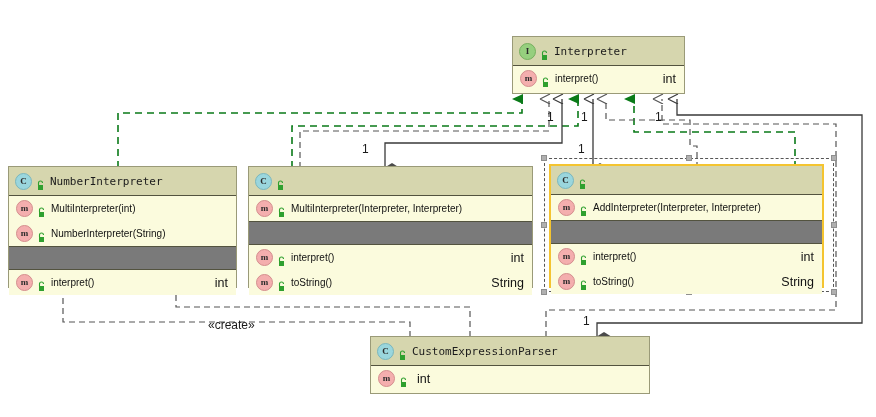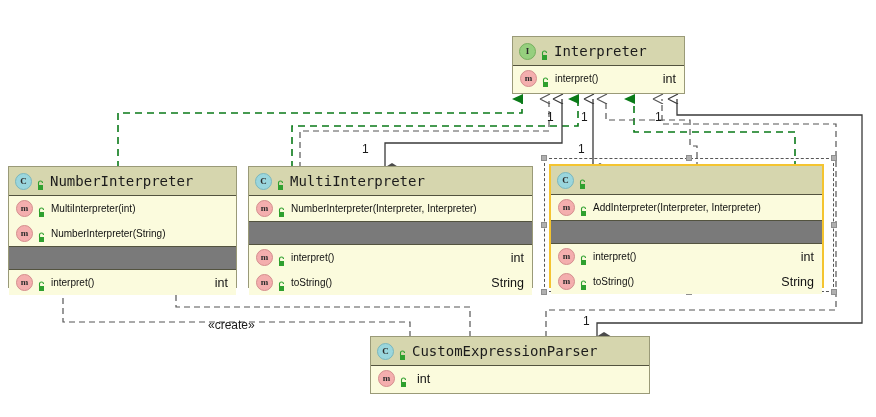--- a/index.html
+++ b/index.html
@@ -41,21 +41,21 @@
     border-bottom: 1px solid #53533f;
     height: 29px;
     display: flex;
     align-items: center;
     padding-left: 6px;
     box-sizing: border-box;
     white-space: nowrap;
   }
   .cls-title {
     font-family: "DejaVu Sans Mono", monospace;
-    font-size: 14px;
+    font-size: 11px;
     color: #1b1b1b;
     letter-spacing: 0px;
     margin-left: 4px;
   }
   .member-row {
     height: 25px;
     display: flex;
     align-items: center;
     padding-left: 7px;
     padding-right: 8px;
@@ -272,31 +272,30 @@
 
   <div class="uml-class" style="left:248px; top:166px; width:285px; height:122px;">
     <div class="cls-header">
       <span class="ico ico-circle ico-class">C</span>
       <span class="ico ico-lock">
         <svg viewBox="0 0 11 11" width="11" height="11">
             <path d="M3,5 h5 v5 h-5 z" fill="#2fa02f"></path>
             <path d="M3.5,5 v-2 a2,2 0 0 1 4,0" fill="none" stroke="#2fa02f" stroke-width="1.1"></path>
           </svg>
       </span>
-      <span class="cls-title">MultiInterpreter</span>
-    </div>
-    <div class="member-row">
-      <span class="ico ico-circle ico-method">m</span>
-      <span class="ico ico-lock">
-        <svg viewBox="0 0 11 11" width="11" height="11">
-            <path d="M3,5 h5 v5 h-5 z" fill="#2fa02f"></path>
-            <path d="M3.5,5 v-2 a2,2 0 0 1 4,0" fill="none" stroke="#2fa02f" stroke-width="1.1"></path>
-          </svg>
-      </span>
-      <span class="member-name">NumberInterpreter(Interpreter, Interpreter)</span>
+    </div>
+    <div class="member-row">
+      <span class="ico ico-circle ico-method">m</span>
+      <span class="ico ico-lock">
+        <svg viewBox="0 0 11 11" width="11" height="11">
+            <path d="M3,5 h5 v5 h-5 z" fill="#2fa02f"></path>
+            <path d="M3.5,5 v-2 a2,2 0 0 1 4,0" fill="none" stroke="#2fa02f" stroke-width="1.1"></path>
+          </svg>
+      </span>
+      <span class="member-name">MultiInterpreter(Interpreter, Interpreter)</span>
       <span class="member-type"></span>
     </div>
     <div class="gray-band"></div>
     <div class="member-row">
       <span class="ico ico-circle ico-method">m</span>
       <span class="ico ico-lock">
         <svg viewBox="0 0 11 11" width="11" height="11">
             <path d="M3,5 h5 v5 h-5 z" fill="#2fa02f"></path>
             <path d="M3.5,5 v-2 a2,2 0 0 1 4,0" fill="none" stroke="#2fa02f" stroke-width="1.1"></path>
           </svg>

